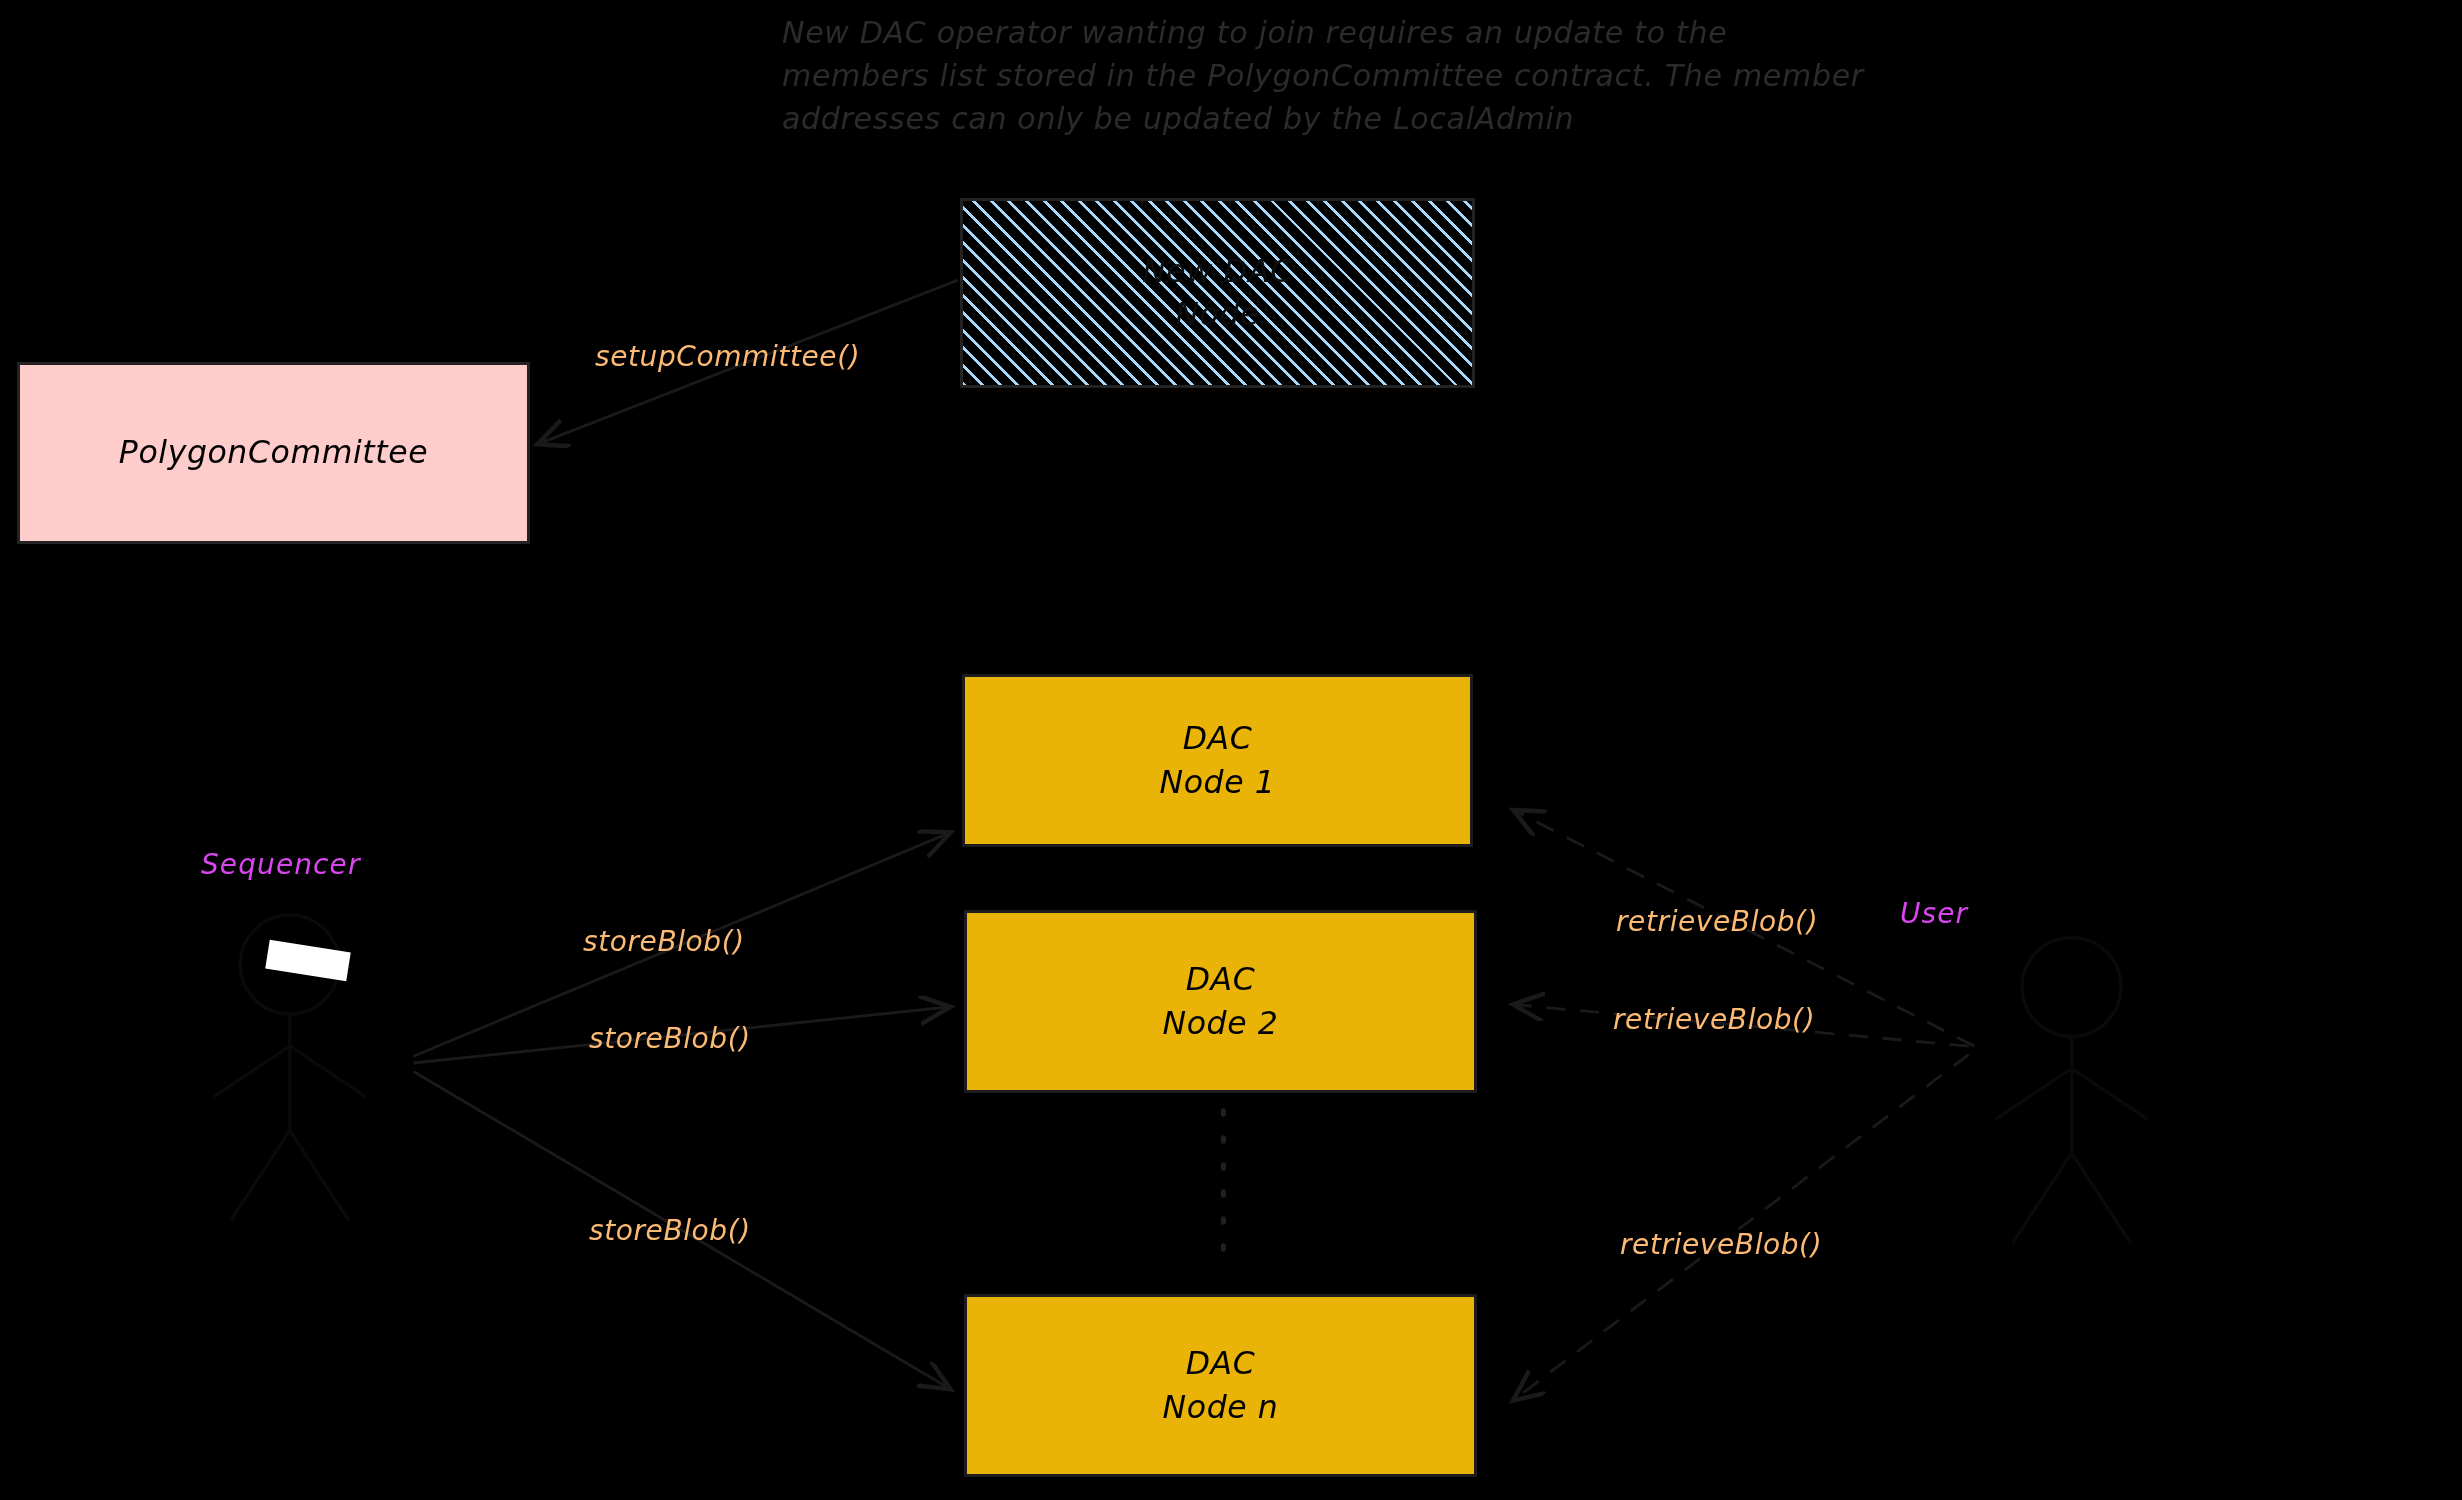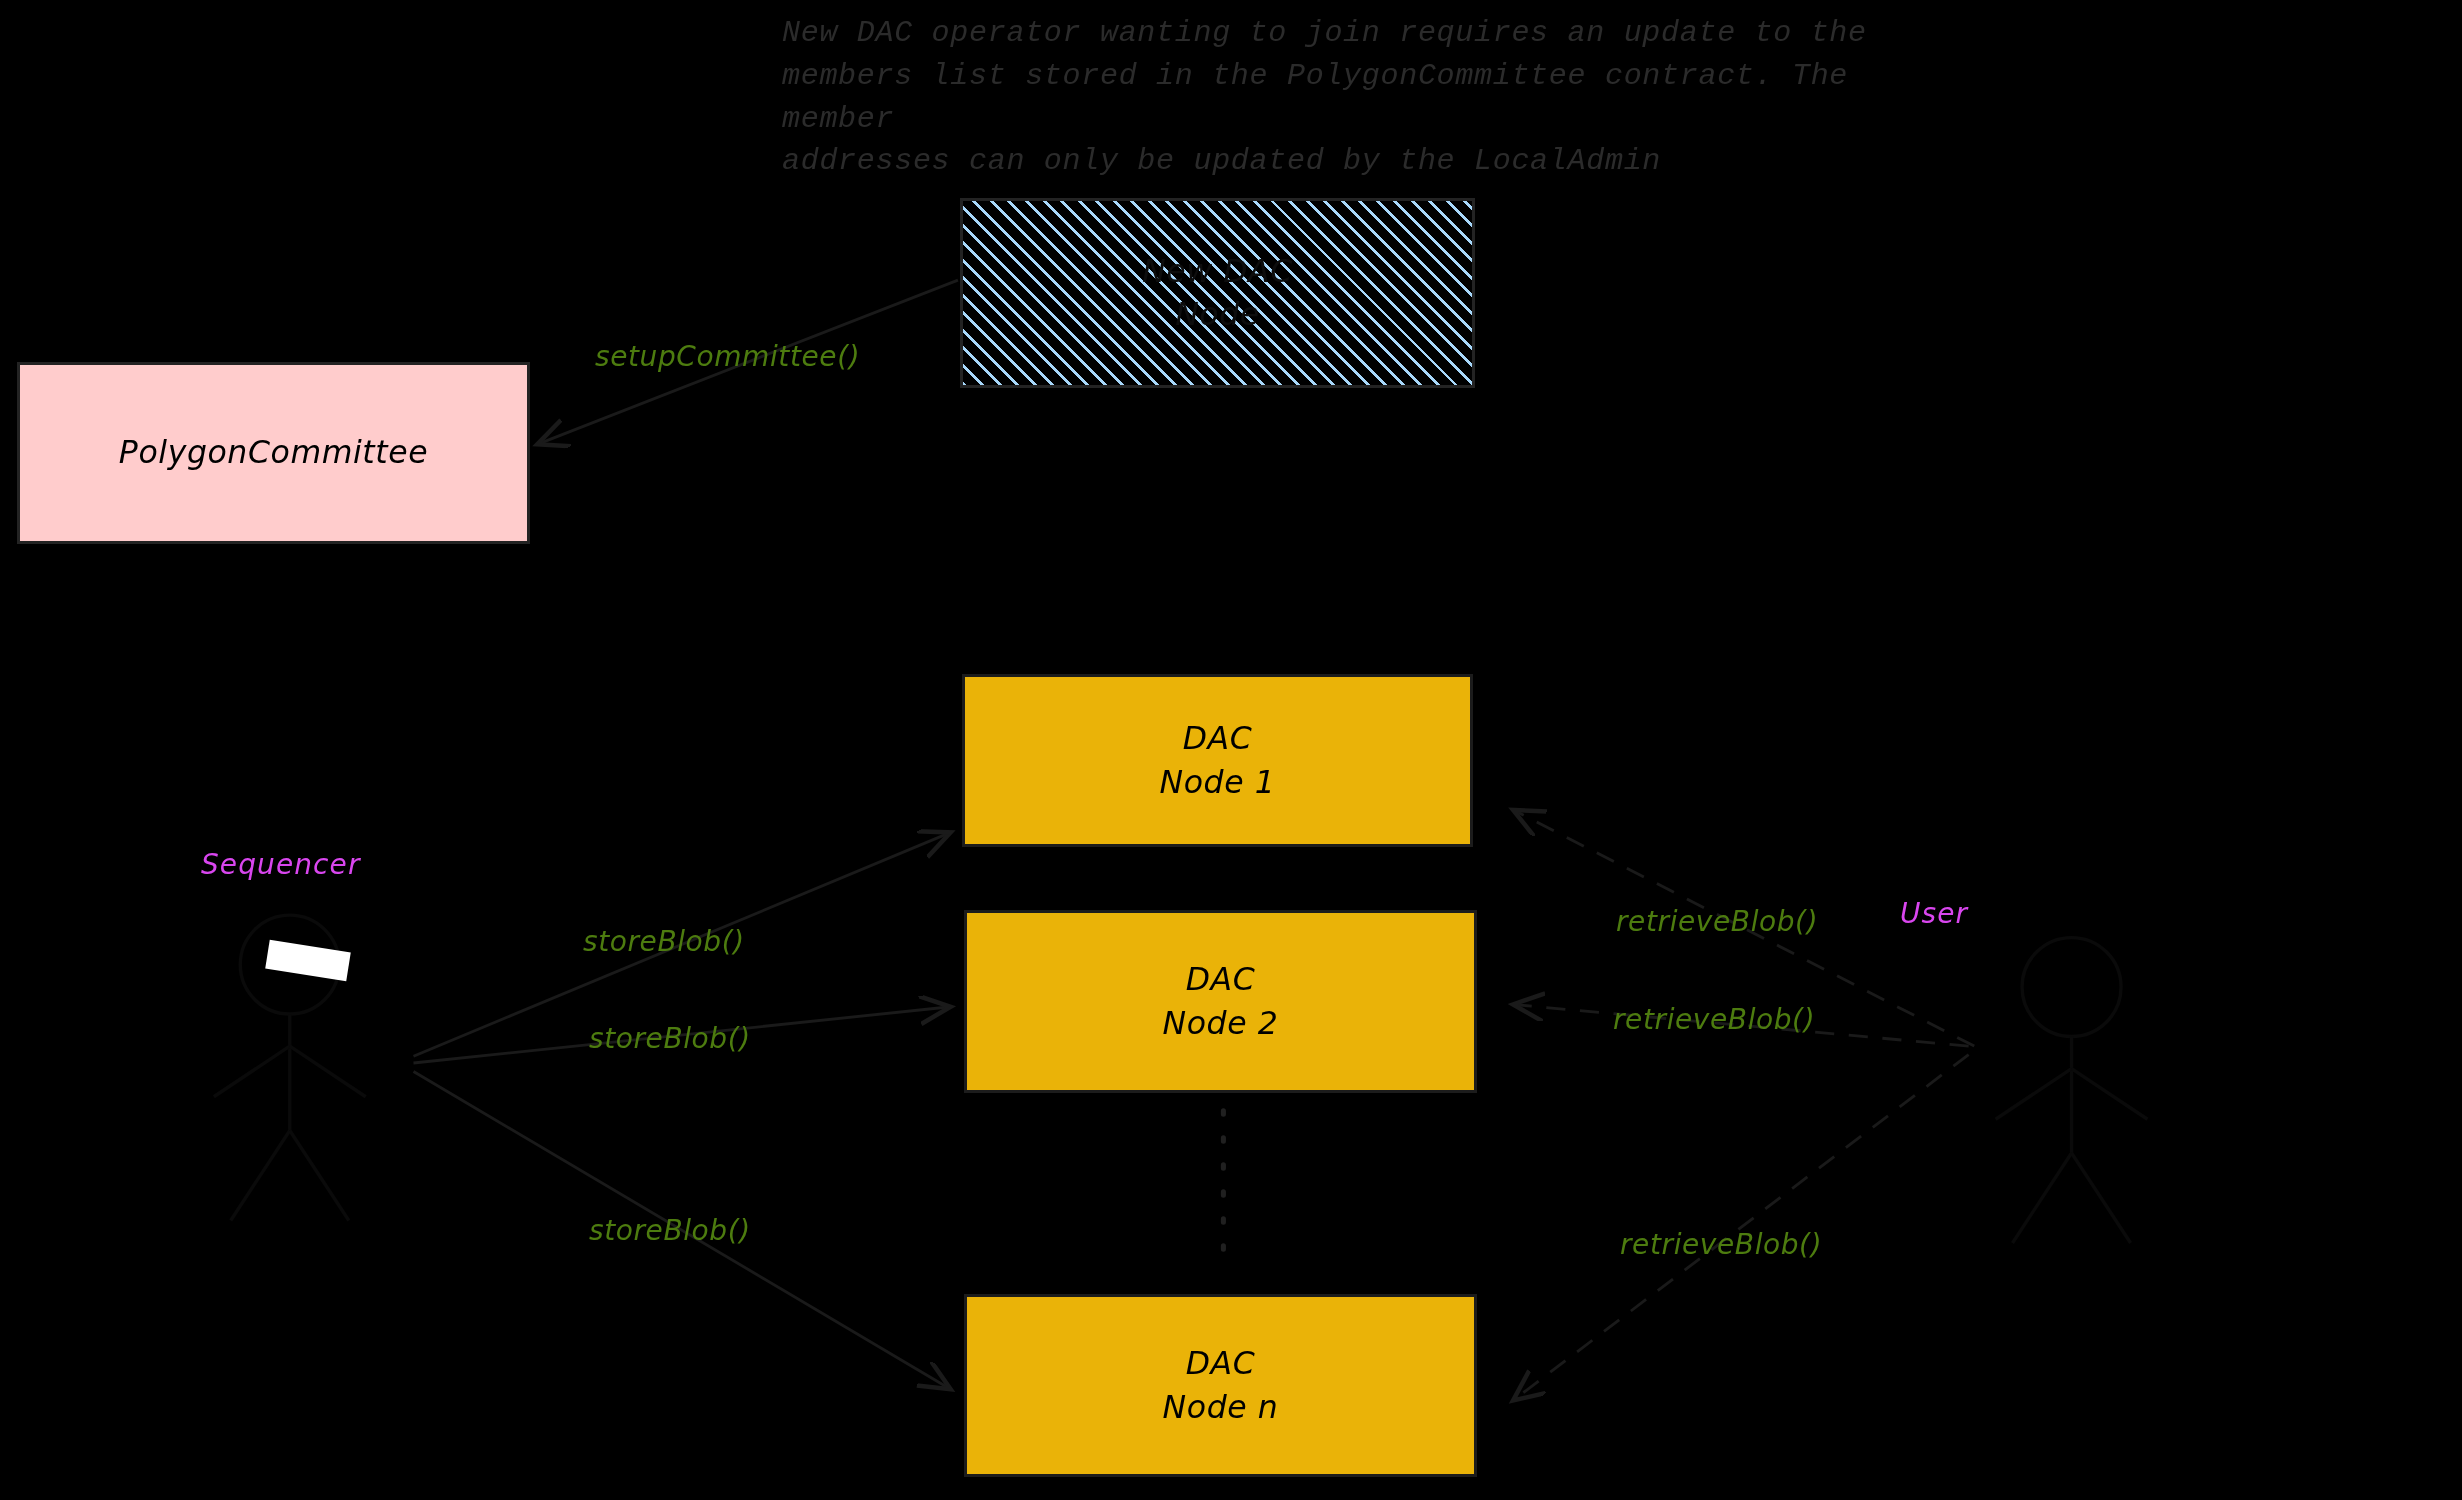--- a/index.html
+++ b/index.html
@@ -55,21 +55,21 @@
         45deg,
         #A8D8FB 0px, #A8D8FB 2.8px,
         rgba(0,0,0,0) 2.8px, rgba(0,0,0,0) 12.4px);
     color:#0d0d0d;
   }
   .box .l1,.box .l2{display:block;text-align:right;}
 
   
   .edge-label{
     position:absolute;
-    color:#4d7c0f;
+    color:#fdba74;
     font-style:italic;
     font-size:28px;
     letter-spacing:0.6px;
     white-space:nowrap;
   }
 
   
   .actor-caption{
     position:absolute;
     color:#d946ef;
@@ -147,21 +147,21 @@
     <g stroke="#0a0a0a" stroke-width="6" fill="none">
       <circle cx="3683" cy="1755" r="88"></circle>
       <line x1="3683" y1="1843" x2="3683" y2="2050"></line>
       <line x1="3683" y1="1900" x2="3548" y2="1990"></line>
       <line x1="3683" y1="1900" x2="3818" y2="1990"></line>
       <line x1="3683" y1="2050" x2="3578" y2="2210"></line>
       <line x1="3683" y1="2050" x2="3788" y2="2210"></line>
     </g>
   </svg>
 
-  <div class="note" style="left:782px; top:12.4px; width:1159px;font-family:Liberation Mono, monospace;">New DAC operator wanting to join requires an update to the
+  <div class="note" style="left:782px; top:12.4px; width:1159px;">New DAC operator wanting to join requires an update to the
 members list stored in the PolygonCommittee contract. The member
 addresses can only be updated by the LocalAdmin</div>
 
 
 
   <div class="box box-hatch" style="left:960px; top:198px; width:515px; height:190px;">
     <span class="l1">New DAC</span>
     <span class="l2">Node</span>
   </div>
 

